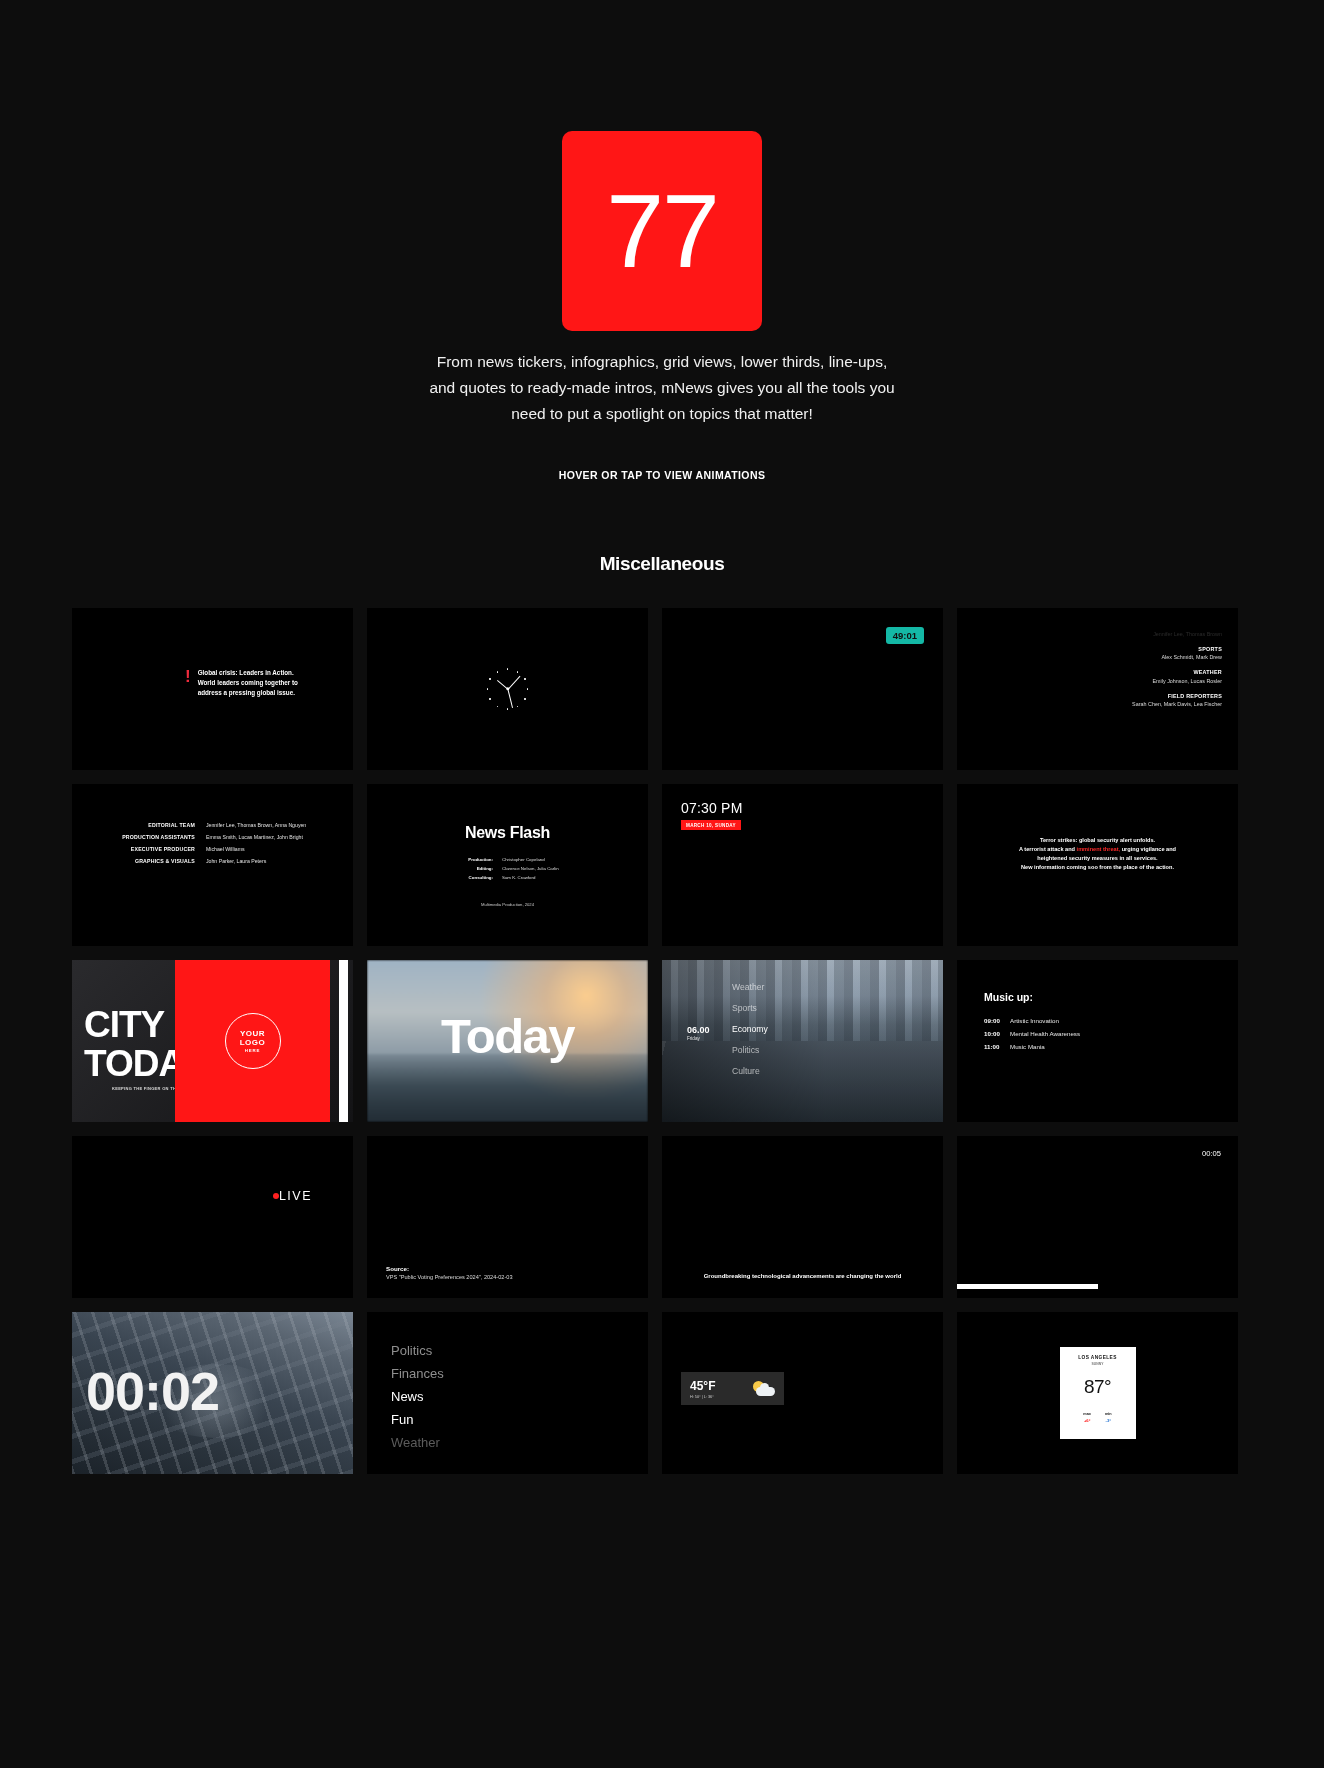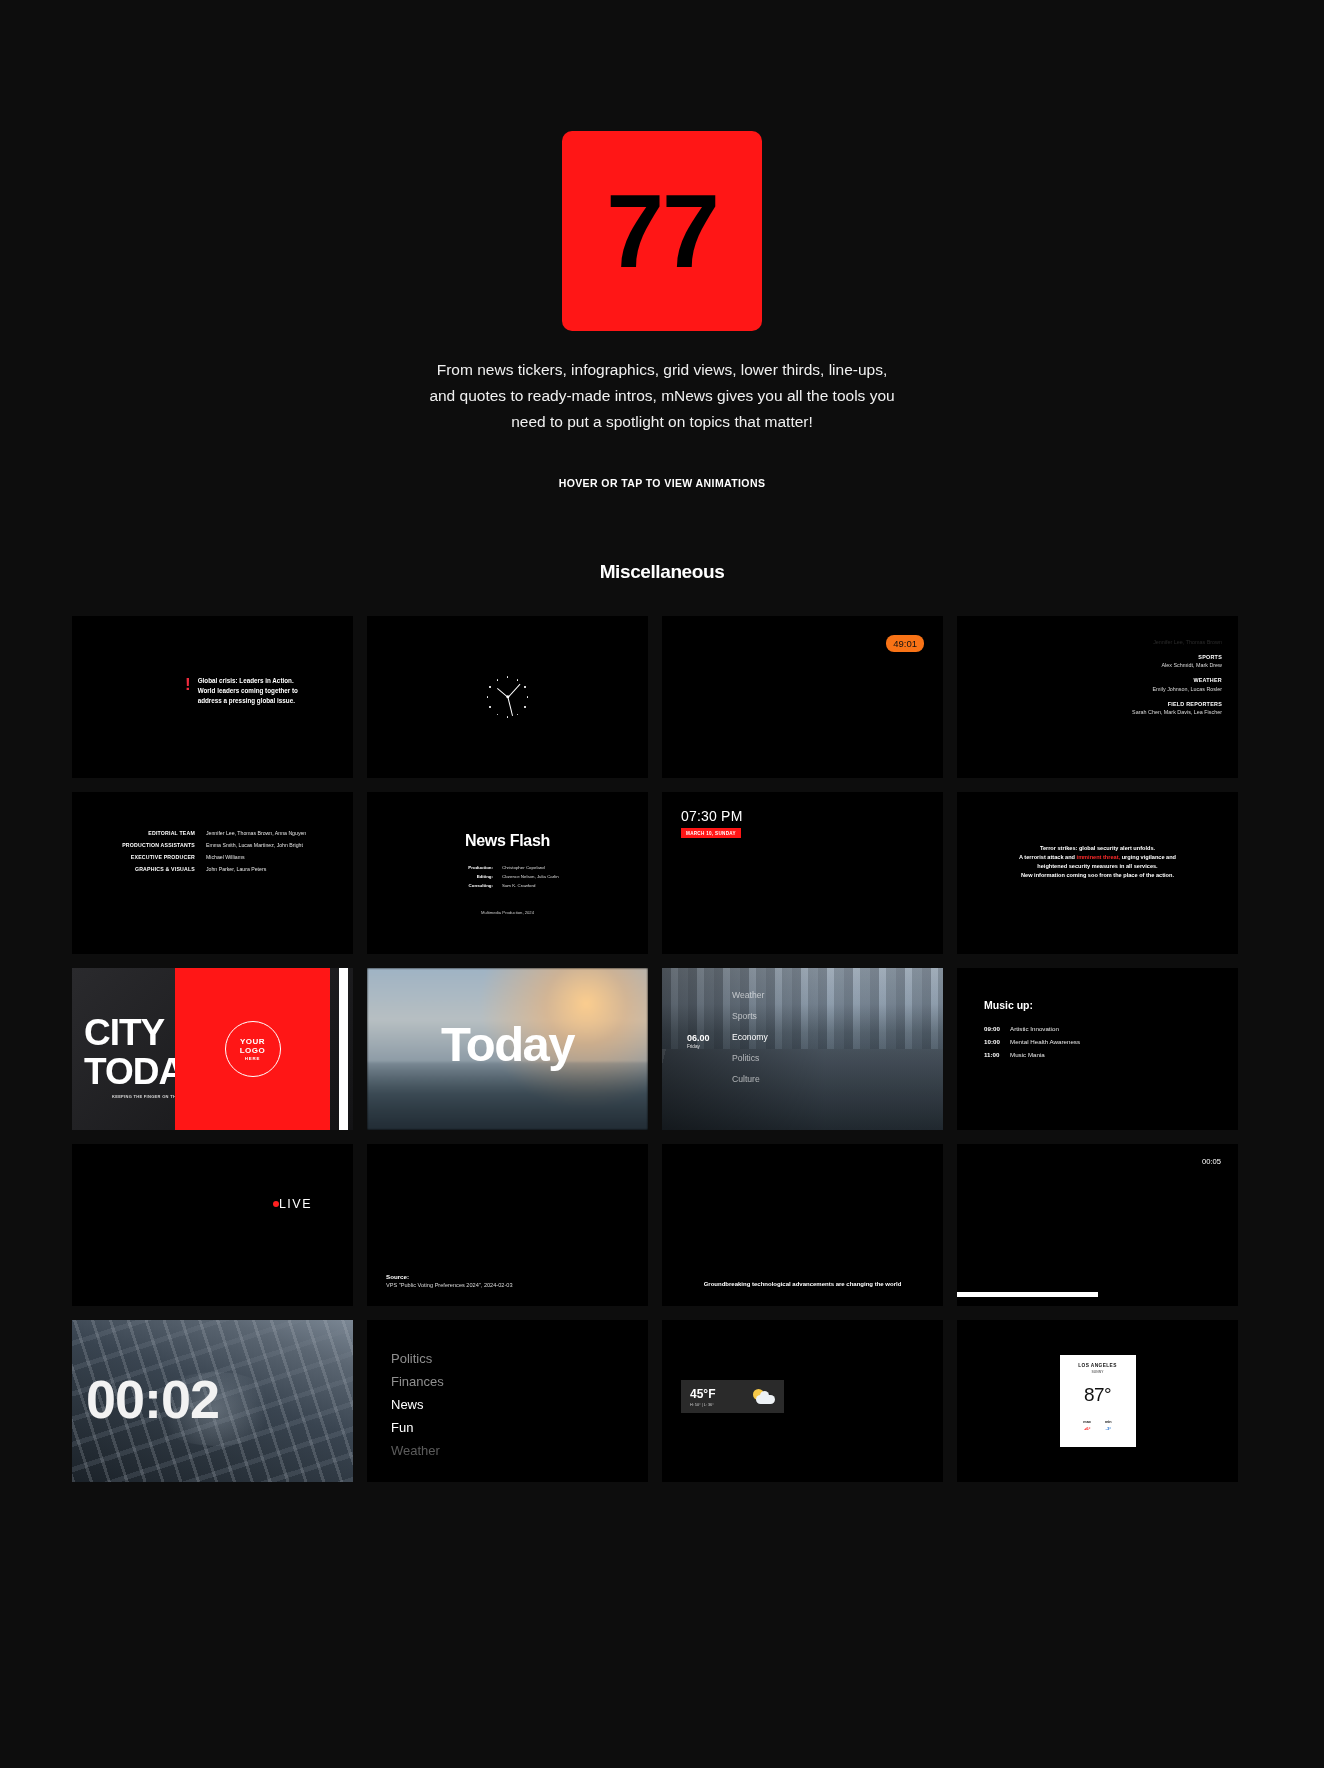--- a/index.html
+++ b/index.html
@@ -15,29 +15,29 @@
   
   .hero { padding-top: 131px; text-align: center; }
   .badge {
     width: 200px; height: 200px;
     margin: 0 auto;
     background: #ff1616;
     border-radius: 10px;
     display: flex; align-items: center; justify-content: center;
   }
   .badge-num {
-    font-size: 104px; font-weight: 700; color: #000000;
+    font-size: 104px; font-weight: 400; color: #ffffff;
     letter-spacing: -2px; line-height: 1;
   }
   .hero-title {
     margin-top: 48px;
     font-size: 44px; font-weight: 700; letter-spacing: -1px;
   }
   .hero-sub {
-    margin: 26px auto 0;
+    margin: 18px auto 0;
     width: 470px;
     font-size: 15.5px; line-height: 1.68; color: #f0f0f0; font-weight: 400;
   }
   .hero-hint {
     margin-top: 42px;
     font-size: 10.5px; font-weight: 700; letter-spacing: .4px; color: #fff;
   }
 
   
   .section-title {
@@ -71,22 +71,22 @@
 
   
   .clock { position:absolute; left:50%; top:50%; transform:translate(-50%,-50%); width:46px; height:46px; }
   .clock .dot { position:absolute; width:1.6px; height:1.6px; background:#fff; border-radius:50%; }
   .clock .hand { position:absolute; left:50%; top:50%; background:#fff; transform-origin:0 50%; height:.9px; }
   .clock .hub { position:absolute; left:50%; top:50%; width:3.4px; height:3.4px; background:#fff; border-radius:50%; transform:translate(-50%,-50%); }
 
   
   .timer-badge {
     position:absolute; right:19px; top:19px;
-    background:#f97316; color:#111; font-size:9.5px; font-weight:400;
-    padding:3px 7px; border-radius:8px;
+    background:#14b8a6; color:#111; font-size:9.5px; font-weight:700;
+    padding:3px 7px; border-radius:3px;
   }
 
   
   .roles { position:absolute; right:16px; top:20px; text-align:right; }
   .roles .rl { font-size:5.4px; font-weight:800; letter-spacing:.25px; margin-top:9px; }
   .roles .rn { font-size:5.4px; font-weight:400; color:#dcdcdc; margin-top:2.5px; }
   .roles .faint { opacity:.18; }
 
   
   .edtable { position:absolute; left:45px; top:38px; }

